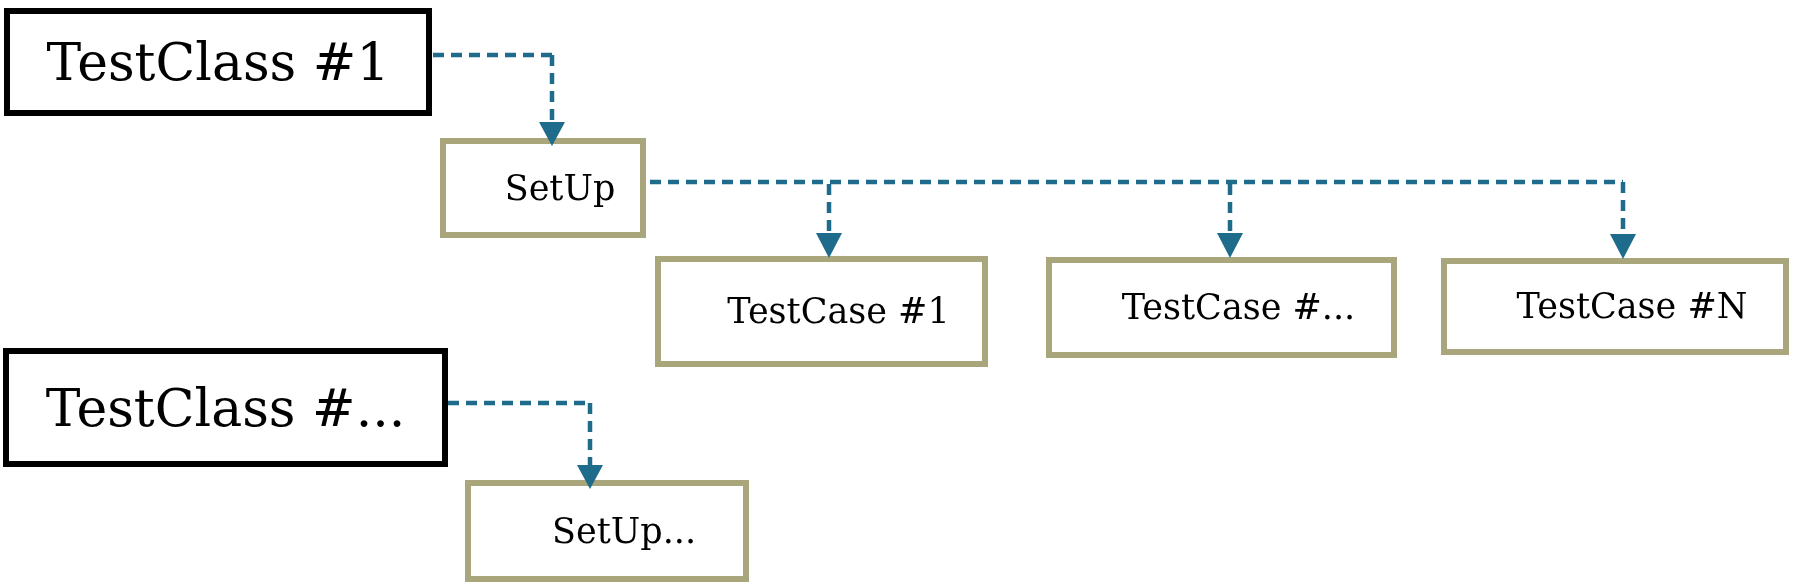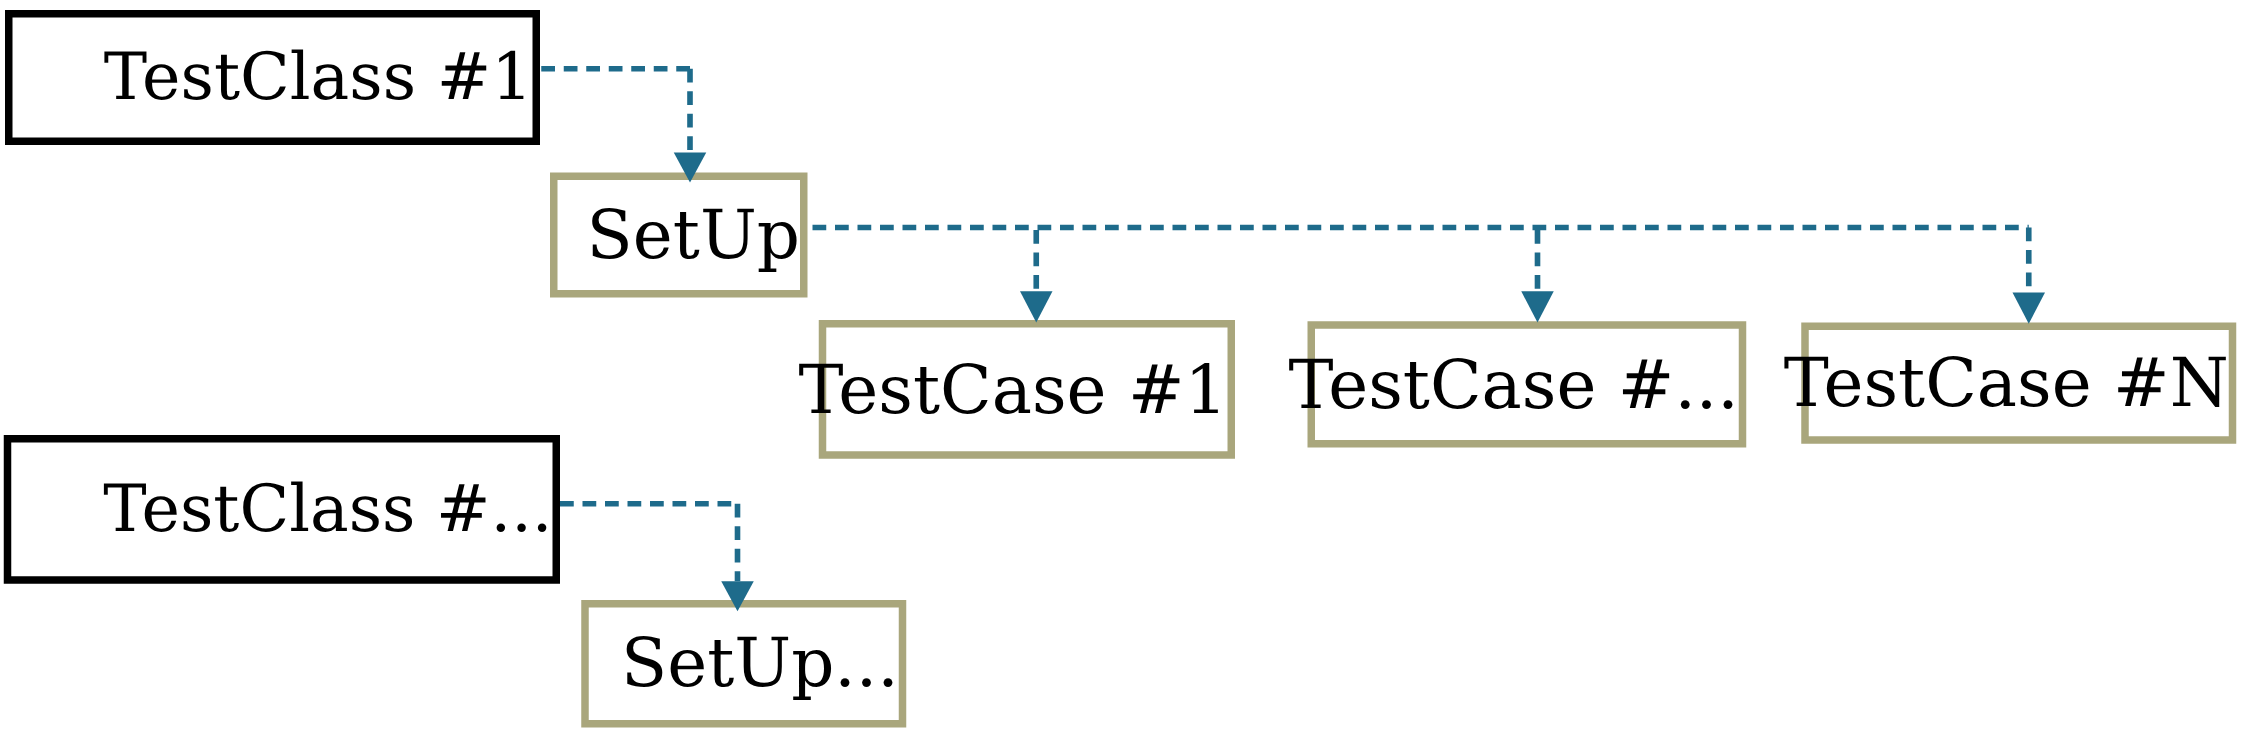--- a/index.html
+++ b/index.html
@@ -13,33 +13,33 @@
     height: 585px;
     background: #ffffff;
     overflow: hidden;
     font-family: "DejaVu Serif", serif;
   }
   .node {
     position: absolute;
     box-sizing: border-box;
     display: flex;
     align-items: center;
-    justify-content: flex-end;
+    justify-content: center;
     background: #ffffff;
     color: #000000;
     white-space: nowrap;
     line-height: 1;
   }
   .class-box {
     border: 6px solid #000000;
     font-size: 52px;
   }
   .method-box {
     border: 6px solid #A9A67C;
-    font-size: 54px;
+    font-size: 35px;
     padding-left: 34px;
   }
   .edges-layer {
     position: absolute;
     left: 0;
     top: 0;
     width: 1796px;
     height: 585px;
     z-index: 5;
     pointer-events: none;
@@ -77,21 +77,21 @@
   </div>
 
   <div class="node class-box" style="left:3px; top:348px; width:445px; height:119px;">
     <span>TestClass #...</span>
   </div>
 
   <div class="node method-box" style="left:1441px; top:258px; width:348px; height:97px;">
     <span>TestCase #N</span>
   </div>
 
-  <div class="node method-box" style="left:465px; top:480px; width:260px; height:102px;">
+  <div class="node method-box" style="left:465px; top:480px; width:284px; height:102px;">
     <span>SetUp...</span>
   </div>
 
   <svg class="edges-layer" viewBox="0 0 1796 585">
 
     <g>
       <path class="edge" d="M433 55 H552 M552 55 V122"></path>
       <path class="arrowhead" d="M539 122 L565 122 L552 146 Z"></path>
     </g>
 

